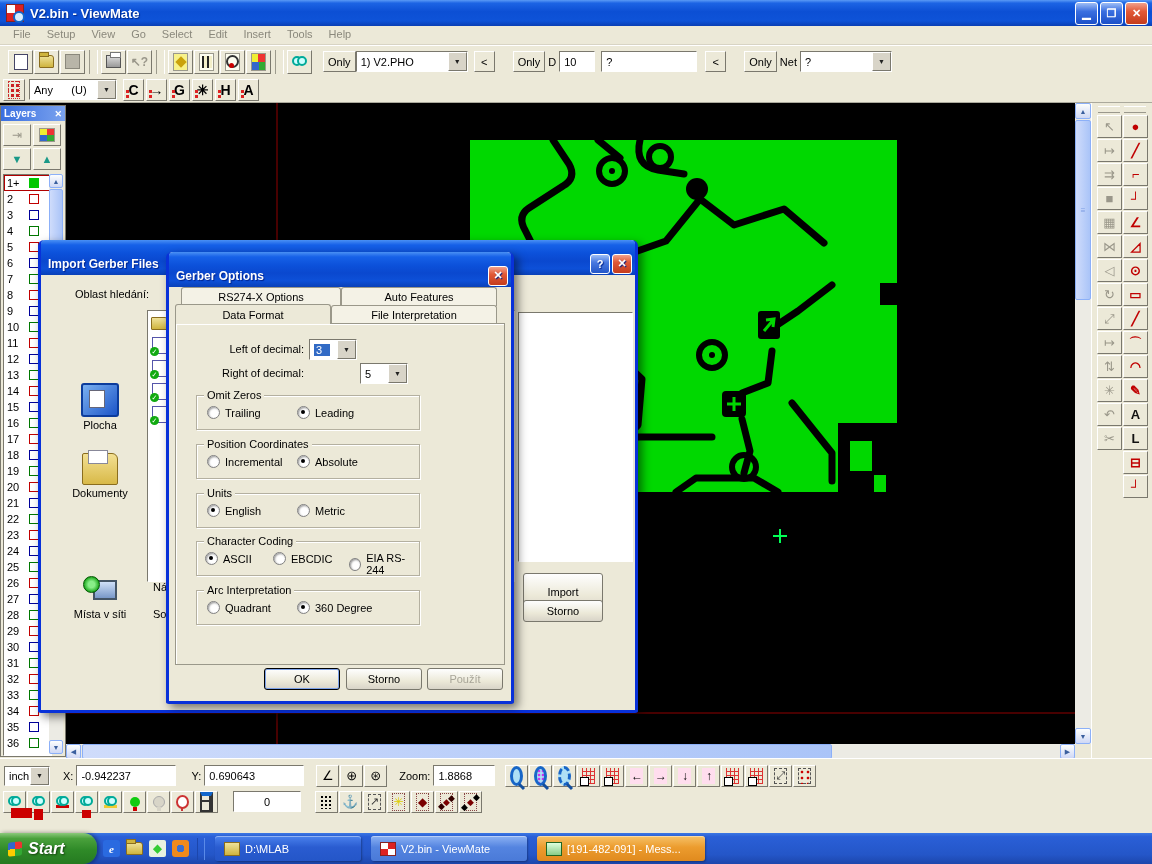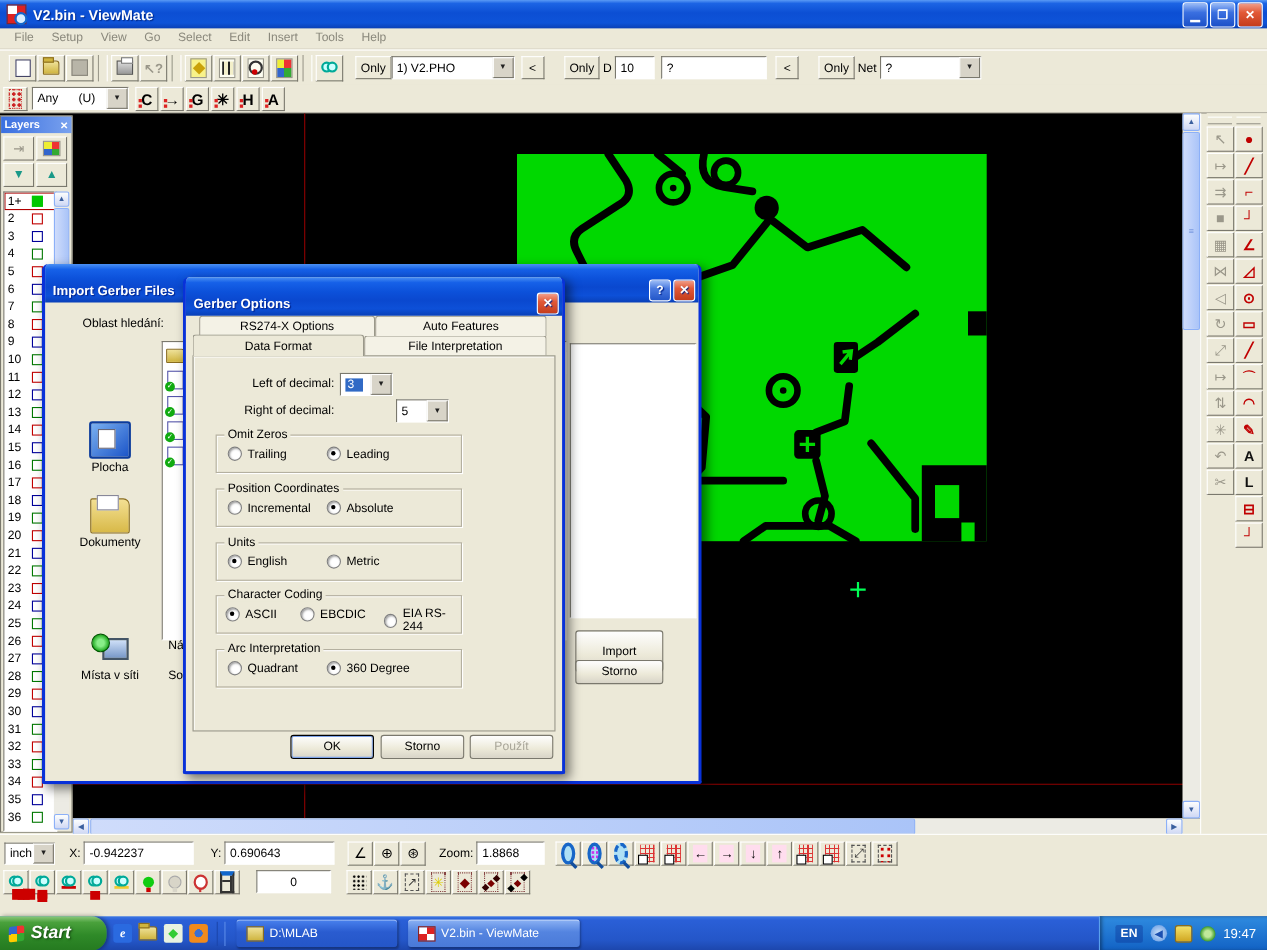--- a/index.html
+++ b/index.html
@@ -915,23 +915,20 @@
     <span style="width:6px;border-left:1px solid #1c46ac;border-right:1px solid #5a8ae8;height:22px;margin-left:8px"></span>
     <span id="taskbuttons" style="display:flex">
         <div class="task " style="width: 128px;">
           <span class="ticon" style="background: linear-gradient(rgb(239, 226, 154), rgb(207, 180, 62)); border: 1px solid rgb(138, 109, 30);"></span>
           <span style="white-space: nowrap; overflow: hidden; text-overflow: ellipsis;">D:\MLAB</span>
         </div>
         <div class="task active" style="width: 138px;">
           <span class="ticon" style="background: conic-gradient(rgb(221, 34, 34) 0deg, rgb(221, 34, 34) 25%, rgb(255, 255, 255) 0deg, rgb(255, 255, 255) 50%, rgb(221, 34, 34) 0deg, rgb(221, 34, 34) 75%, rgb(255, 255, 255) 0deg); border: 1px solid rgb(136, 34, 34);"></span>
           <span style="white-space: nowrap; overflow: hidden; text-overflow: ellipsis;">V2.bin - ViewMate</span>
         </div>
+        <div class="task alert" style="width: 150px;">
+          <span class="ticon" style="background: linear-gradient(rgb(221, 255, 221), rgb(136, 204, 136)); border: 1px solid rgb(34, 102, 34);"></span>
+          <span style="white-space: nowrap; overflow: hidden; text-overflow: ellipsis;">[191-482-091] - Mess...</span>
+        </div>
       </span>
-    <div id="tray">
-      <span style="color:#fff;font-weight:bold;background:rgba(10,40,140,.35);padding:2px 5px;border-radius:2px">EN</span>
-      <span class="chev">◀</span>
-      <span class="trayicon" style="background:linear-gradient(#f4e26a,#cfa520);border:1px solid #8a6d1e"></span>
-      <span class="trayicon" style="background:radial-gradient(#bfe89a 30%,#3a9a28 70%);border-radius:50%"></span>
-      <span style="color:#fff;font-size:12px">19:47</span>
-    </div>
   </div>
 
 </div>
 
 </body></html>

